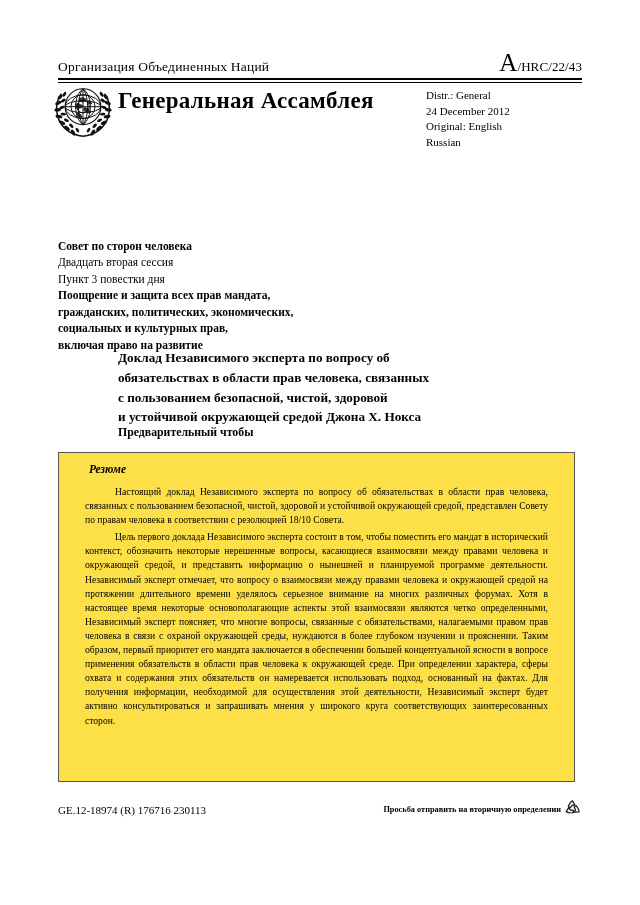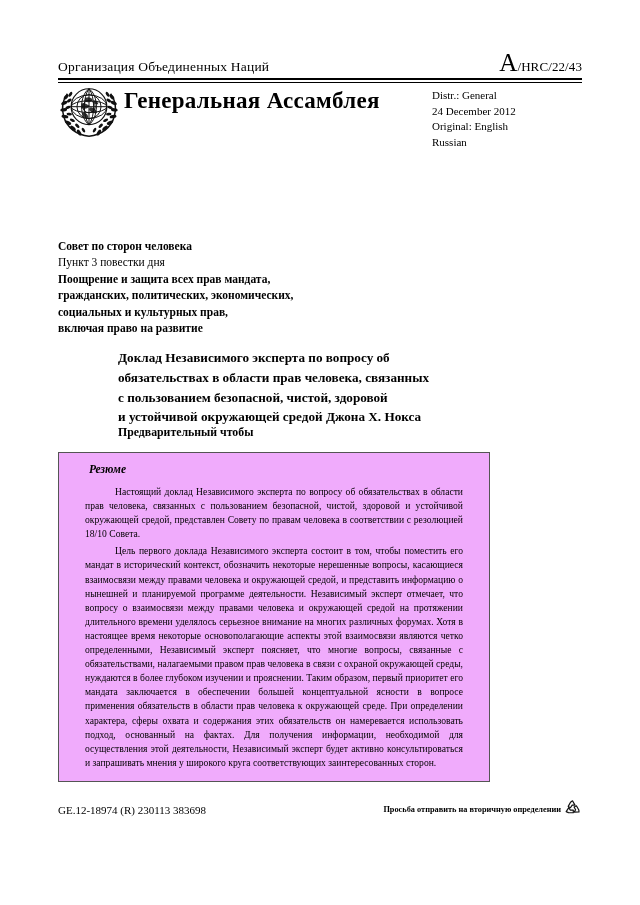--- a/index.html
+++ b/index.html
@@ -52,21 +52,21 @@
     margin-top: 3px;
   }
   .rule-thin {
     border-top: 1px solid #000;
     margin-top: 1.5px;
   }
 
   
   .band {
     position: absolute;
-    left: 58px;
+    left: 52px;
     top: 80px;
     width: 524px;
     display: flex;
     align-items: flex-start;
   }
   .emblem {
     width: 62px;
     height: 58px;
     flex: 0 0 62px;
     margin-top: 2px;
@@ -115,25 +115,25 @@
     top: 425px;
     font-size: 11.8px;
     font-weight: bold;
   }
 
   
   .abstract-box {
     position: absolute;
     left: 58px;
     top: 452px;
-    width: 432px;
+    width: 517px;
     height: 330px;
     border: 1px solid #555;
     box-sizing: border-box;
-    background: #f0abfc;
+    background: #fde047;
   }
   .abstract-heading {
     margin: 10px 0 0 30px;
     font-size: 11.5px;
     font-style: italic;
     font-weight: bold;
   }
   .abstract-body {
     margin: 10px 26px 0 26px;
     font-size: 9.6px;
@@ -257,20 +257,21 @@
     <div class="distr-block">
       <div>Distr.: General</div>
       <div>24 December 2012</div>
       <div>Original: English</div>
       <div>Russian</div>
     </div>
   </div>
 
   <div class="council">
     <div class="b">Совет по сторон человека</div>
+    <div>Двадцать вторая сессия</div>
     <div>Пункт 3 повестки дня</div>
     <div class="b">Поощрение и защита всех прав мандата,</div>
     <div class="b">гражданских, политических, экономических,</div>
     <div class="b">социальных и культурных прав,</div>
     <div class="b">включая право на развитие</div>
   </div>
 
   <div class="report-title">
     <div>Доклад Независимого эксперта по вопросу об</div>
     <div>обязательствах в области прав человека, связанных</div>
@@ -281,21 +282,21 @@
 
   <div class="abstract-box">
     <div class="abstract-heading">Резюме</div>
     <div class="abstract-body">
       <p>Настоящий доклад Независимого эксперта по вопросу об обязательствах в области прав человека, связанных с пользованием безопасной, чистой, здоровой и устойчивой окружающей средой, представлен Совету по правам человека в соответствии с резолюцией 18/10 Совета.</p>
       <p>Цель первого доклада Независимого эксперта состоит в том, чтобы поместить его мандат в исторический контекст, обозначить некоторые нерешенные вопросы, касающиеся взаимосвязи между правами человека и окружающей средой, и представить информацию о нынешней и планируемой программе деятельности. Независимый эксперт отмечает, что вопросу о взаимосвязи между правами человека и окружающей средой на протяжении длительного времени уделялось серьезное внимание на многих различных форумах. Хотя в настоящее время некоторые основополагающие аспекты этой взаимосвязи являются четко определенными, Независимый эксперт поясняет, что многие вопросы, связанные с обязательствами, налагаемыми правом прав человека в связи с охраной окружающей среды, нуждаются в более глубоком изучении и прояснении. Таким образом, первый приоритет его мандата заключается в обеспечении большей концептуальной ясности в вопросе применения обязательств в области прав человека к окружающей среде. При определении характера, сферы охвата и содержания этих обязательств он намеревается использовать подход, основанный на фактах. Для получения информации, необходимой для осуществления этой деятельности, Независимый эксперт будет активно консультироваться и запрашивать мнения у широкого круга соответствующих заинтересованных сторон.</p>
     </div>
   </div>
 
   <div class="footer">
-    <div class="footer-code">GE.12-18974  (R)  230113  383698</div>
+    <div class="footer-code">GE.12-18974  (R)  176716  230113</div>
     <div class="footer-recycle">
       <span class="footer-recycle-text">Просьба отправить на вторичную определении</span>
       <span>
         <svg viewBox="0 0 24 24" width="19" height="19" aria-hidden="true">
           <g fill="none" stroke="#111" stroke-width="1.5" stroke-linejoin="round">
             <path d="M12 3.5 L15.1 9 L11.6 9 L9.4 12.3 L6.6 10.6 L9.5 5.4 Z"></path>
             <path d="M20.2 17.6 L14.1 17.9 L15.9 14.8 L14 11.3 L16.9 9.8 L20 15.1 Z"></path>
             <path d="M4 17.2 L7.3 12.1 L9.1 15.2 L13 15.3 L13 18.6 L6.9 18.5 Z"></path>
           </g>
         </svg>

